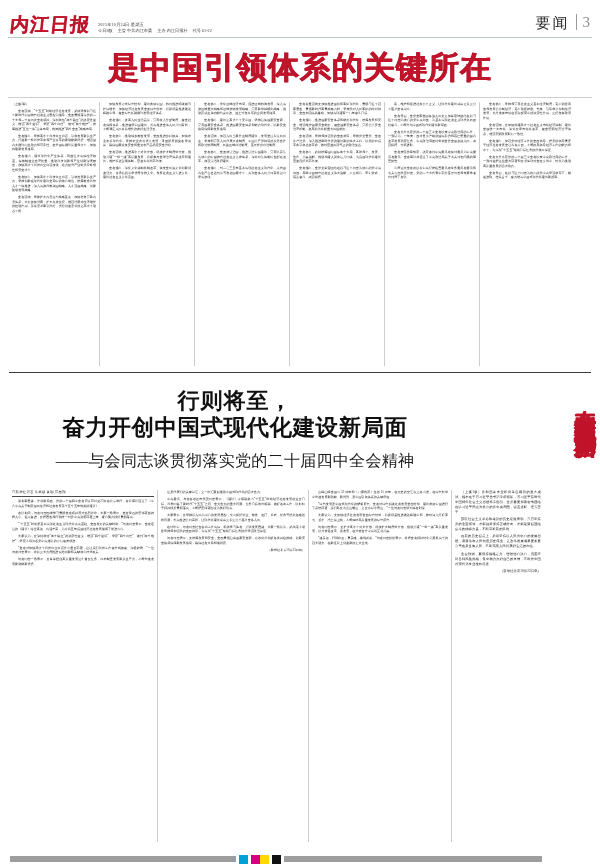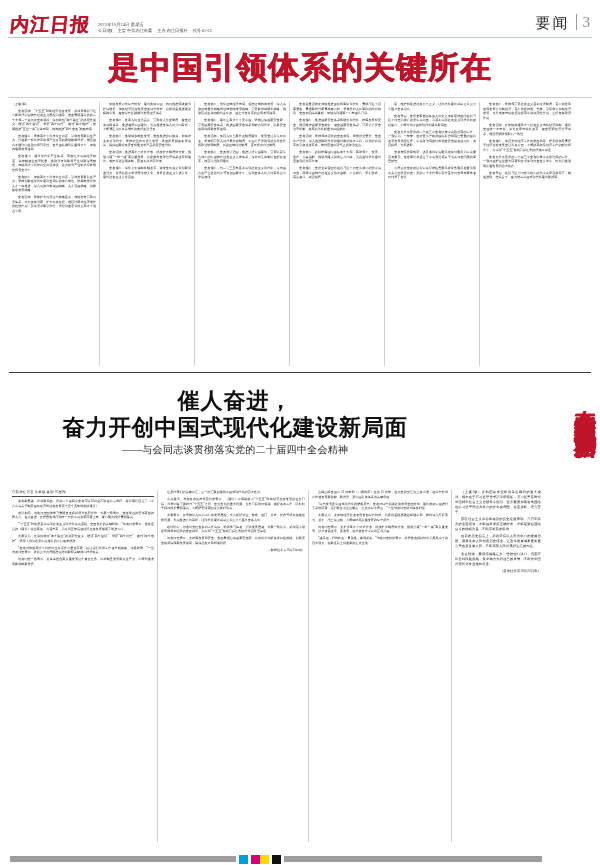--- a/index.html
+++ b/index.html
@@ -85,21 +85,21 @@
     font-size:22px;font-weight:bold;color:#111;
     font-family:"Liberation Sans","DejaVu Sans",sans-serif;
     letter-spacing:1px;line-height:1.12;
   }
   .fh2{
     font-size:22.5px;font-weight:bold;color:#111;
     font-family:"Liberation Sans","DejaVu Sans",sans-serif;
     letter-spacing:.5px;line-height:1.18;margin-top:1px;
   }
   .fh3{
-    font-size:10px;color:#1c1c1c;margin-top:2px;
+    font-size:16px;color:#1c1c1c;margin-top:10px;
     font-family:"Liberation Serif",serif;letter-spacing:.3px;
   }
 
   
   .vtitle{
     position:absolute;right:4px;top:392px;
     width:40px;height:330px;
     writing-mode:vertical-rl;
     text-orientation:upright;
     font-size:22px;font-weight:bold;
@@ -228,21 +228,21 @@
       <p class="para ind">全会强调，要加快构建高水平社会主义市场经济体制，建设全国统一大市场，深化要素市场化改革，健全宏观经济治理体系，增强宏观政策取向一致性。</p>
       <p class="para ind">全会指出，加强党对经济工作的全面领导，把党的领导贯穿于经济社会发展全过程各方面，不断提高领导经济工作的能力和水平，为实现“十五五”规划目标任务提供根本保证。</p>
       <p class="para ind">全会充分肯定党的二十届三中全会以来中央政治局的工作，一致同意把这些重大部署和要求体现到全会文件中，转化为推动高质量发展的强大动力。</p>
       <p class="para ind">全会号召，在以习近平同志为核心的党中央坚强领导下，锐意进取、埋头苦干，奋力谱写中国式现代化建设新篇章。</p>
     </div>
   </div>
 
   <div class="sec-rule"></div>
 
   <div class="feature-head">
-    <div class="fh1">催人奋进，</div>
+    <div class="fh1">行则将至，</div>
     <div class="fh2">奋力开创中国式现代化建设新局面</div>
     <div class="fh3">——与会同志谈贯彻落实党的二十届四中全会精神</div>
   </div>
 
   <div class="vtitle">奋力开创中国式现代化建设新局面</div>
 
   <div class="lower cols">
 
     <div class="col" style="width:148px">
       <div class="byline">◎新华社记者 朱基钗 黄玥 范思翔</div>

